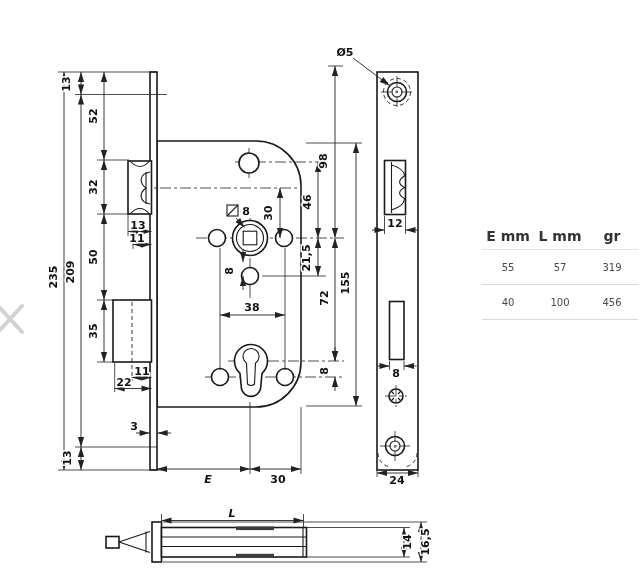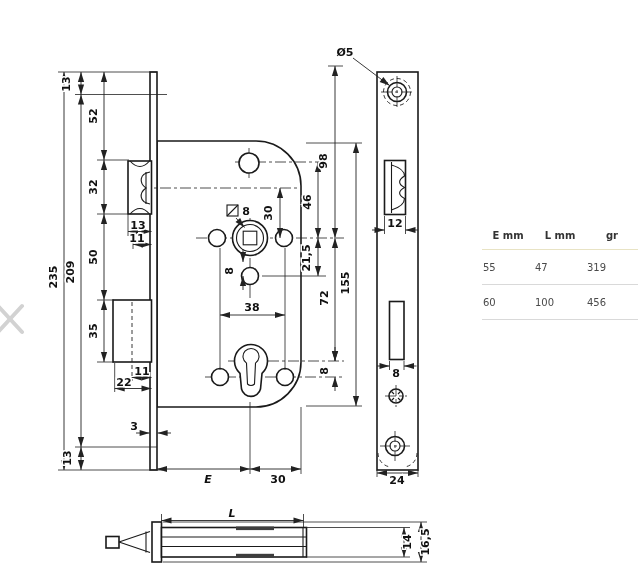--- a/index.html
+++ b/index.html
@@ -13,22 +13,22 @@
   .cline{fill:none;stroke:#222;stroke-width:0.8;stroke-dasharray:11 3 3 3;}
   .dash{fill:none;stroke:#222;stroke-width:0.9;stroke-dasharray:4 3;}
   .dim{font:bold 11px "DejaVu Sans",sans-serif;fill:#111;stroke:#fff;stroke-width:3px;
        paint-order:stroke;text-anchor:middle;}
   .dim.it{font-style:italic;}
   #ma path{fill:#222;}
   
   #spec-table{position:absolute;left:482px;top:222px;width:156px;color:#4a4a4a;
       font-size:10px;border-collapse:collapse;table-layout:fixed;}
   #spec-table th{font-weight:bold;color:#333;height:25px;vertical-align:middle;
-      border-bottom:1.5px solid var(--rule-head);text-align:center;font-size:10px;}
-  #spec-table td{height:32px;text-align:left;vertical-align:middle;
+      border-bottom:1.5px solid var(--rule-head);text-align:center;font-size:14px;}
+  #spec-table td{height:32px;text-align:center;vertical-align:middle;
       border-bottom:1px solid var(--rule-row);}
   .watermark{stroke:#d2d2d2;stroke-width:4;stroke-linecap:round;}
 </style>
 </head>
 <body>
 
 <div id="stage">
 <svg width="640" height="581" viewBox="0 0 640 581">
   <defs>
     <marker id="ma" markerUnits="userSpaceOnUse" markerWidth="12" markerHeight="8" refX="10.5" refY="4" orient="auto-start-reverse">
@@ -281,23 +281,23 @@
   <thead>
     <tr>
       <th>E mm</th>
       <th>L mm</th>
       <th>gr</th>
     </tr>
   </thead>
   <tbody>
     <tr>
       <td>55</td>
-      <td>47</td>
+      <td>57</td>
       <td>319</td>
     </tr>
     <tr>
-      <td>60</td>
+      <td>40</td>
       <td>100</td>
       <td>456</td>
     </tr>
   </tbody>
 </table>
 </div>
 
 </body></html>

